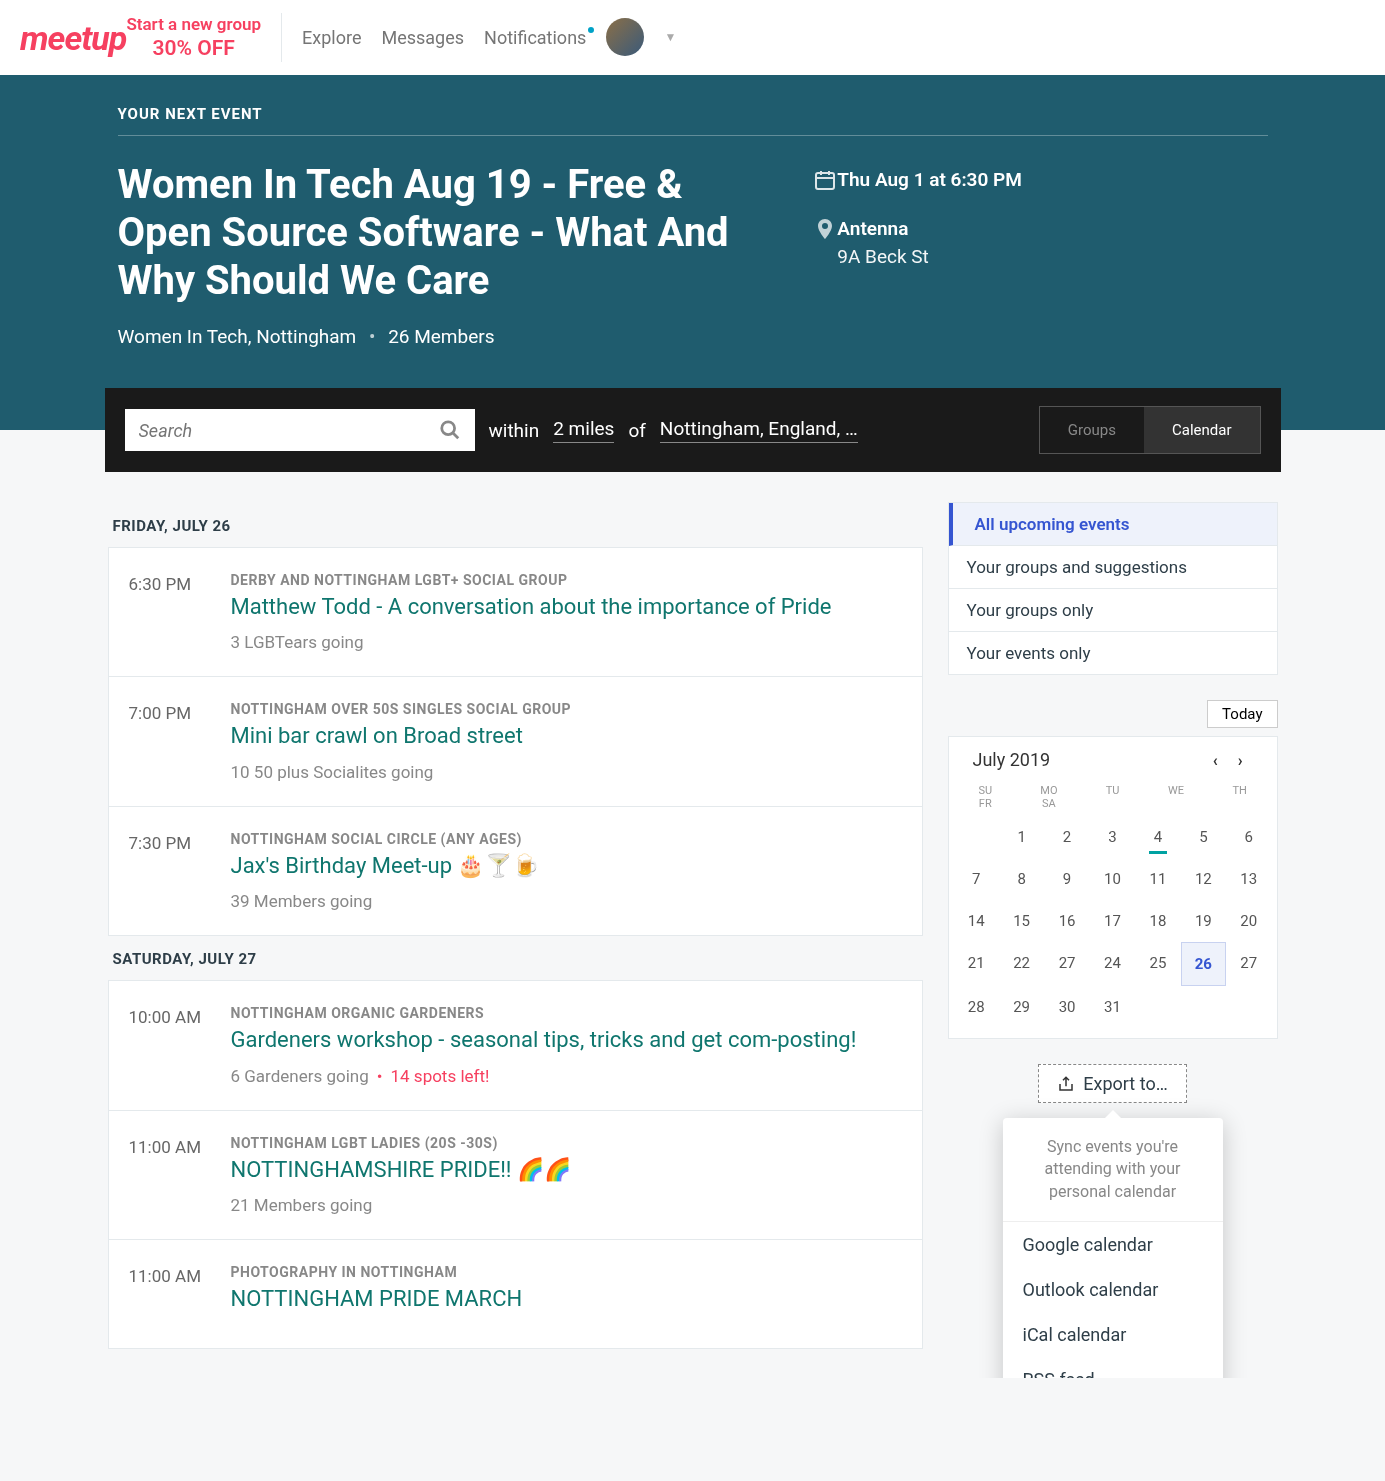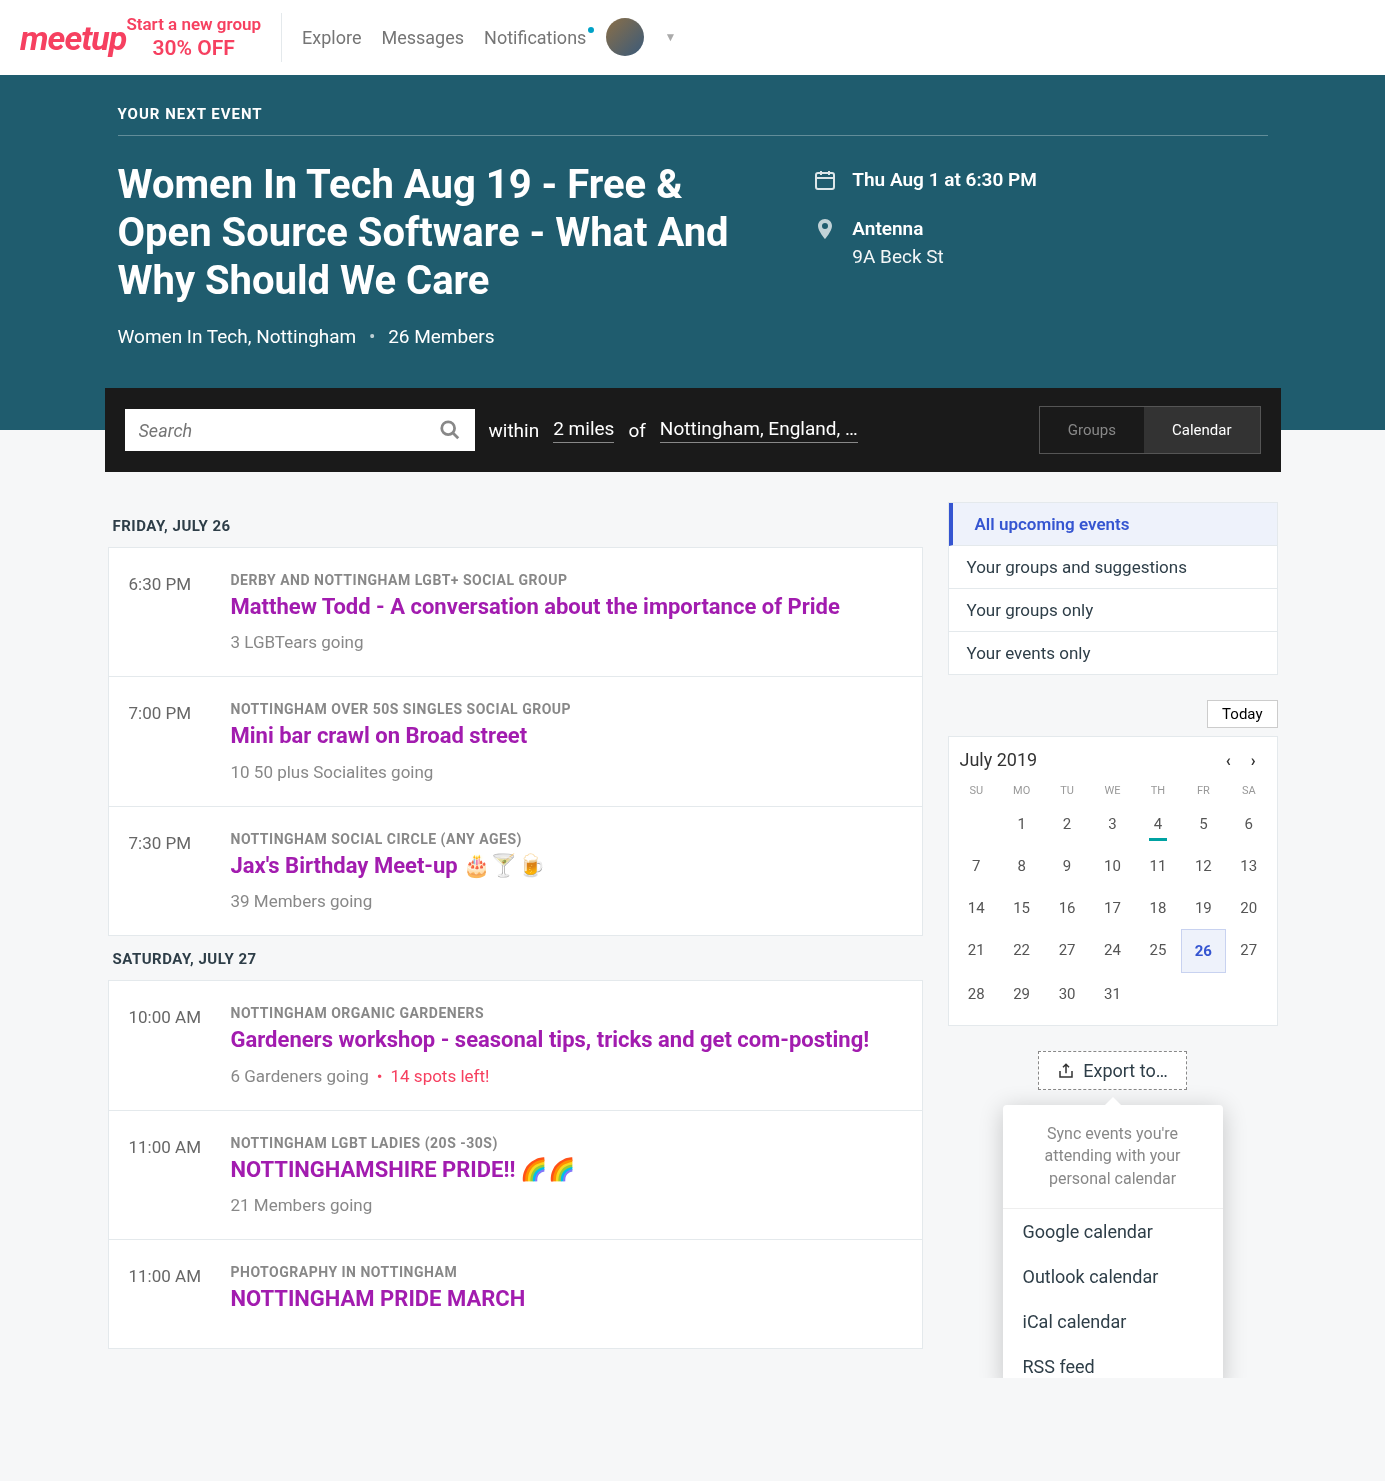--- a/index.html
+++ b/index.html
@@ -16,21 +16,21 @@
 .chev{color:#aaa;font-size:12px}
 .hero{background:#1f5c6e;color:#fff;padding:30px 0 0}
 .container{max-width:1200px;margin:0 auto;padding:0 25px}
 .small-label{font-size:15px;font-weight:700;letter-spacing:1px;padding-bottom:12px;border-bottom:1px solid rgba(255,255,255,0.3)}
 .hero-body{display:flex;padding:25px 0 40px;gap:60px}
 .hero-left{flex:1.4}
 .hero-title{font-size:40px;font-weight:700;line-height:1.2;margin-bottom:20px}
 .hero-sub{font-size:19px}
 .hero-sub .dot{margin:0 8px;opacity:0.7}
 .hero-right{flex:1;padding-top:5px}
-.hero-row{display:flex;gap:15px;margin-bottom:20px}
+.hero-row{display:flex;margin-bottom:20px}
 .hero-row .ico{width:24px;opacity:0.85;flex-shrink:0;padding-top:2px}
 .hero-row .txt{font-size:19px;line-height:1.5}
 .hero-row .txt .addr{opacity:0.95}
 .hero-search{padding:18px 20px;display:flex;align-items:center;gap:14px;background:#1a1a1a}
 .search-input-wrap{background:#fff;display:flex;align-items:center;padding:10px 14px;width:350px}
 .search-input{border:none;outline:none;font-size:18px;font-style:italic;color:#888;flex:1}
 .search-ico{color:#888;font-size:22px}
 .search-text{color:#fff;font-size:19px}
 .search-under{color:#fff;border-bottom:1px solid #888;padding-bottom:2px;cursor:pointer}
 .toggle{margin-left:auto;display:flex;border:1px solid #555}
@@ -38,34 +38,34 @@
 .toggle .inactive{color:#888;background:#1a1a1a}
 .toggle .active{color:#fff;background:#333}
 .main{max-width:1220px;margin:0 auto;padding:30px 25px;display:flex;gap:25px;align-items:flex-start}
 .left-col{flex:1}
 .right-col{width:330px;flex-shrink:0}
 .date-header{font-size:15px;font-weight:700;letter-spacing:0.5px;color:#2e3e48;margin:15px 5px 12px}
 .event-card{background:#fff;border:1px solid #e4e9ec;padding:24px 20px;display:flex;gap:12px;cursor:pointer;margin-bottom:-1px}
 .ev-time{width:90px;flex-shrink:0;font-size:17px;color:#666;padding-top:2px}
 .ev-body{flex:1}
 .ev-group{font-size:14px;font-weight:700;letter-spacing:0.5px;color:#888;margin-bottom:6px}
-.ev-title{font-size:22px;font-weight:700;color:#a21caf;line-height:1.2;margin-bottom:12px}
+.ev-title{font-size:22px;font-weight:400;color:#0f766e;line-height:1.2;margin-bottom:12px}
 .ev-going{font-size:17px;color:#888}
 .spots-left{color:#f64060}
 .spots-dot{color:#f64060;margin:0 8px}
 .filter-panel{background:#fff;border:1px solid #e4e9ec;margin-bottom:25px}
 .filter-item{padding:11px 18px;font-size:17px;cursor:pointer;border-bottom:1px solid #e4e9ec}
 .filter-item:last-child{border-bottom:none}
 .filter-item.active{color:#3555d1;font-weight:600;border-left:4px solid #3555d1;background:#eef2fb;padding-left:22px}
 .today-btn{float:right;background:#fff;border:1px solid #ccc;padding:4px 14px;font-size:15px;cursor:pointer;margin-bottom:8px}
 .cal{clear:both;background:#fff;border:1px solid #e4e9ec}
-.cal-head{display:flex;align-items:flex-end;padding:12px 11px}
+.cal-head{display:flex;align-items:flex-end;padding:12px 24px}
 .cal-title{font-size:18px;flex:1;color:#333}
 .cal-nav{font-size:16px;font-weight:700;cursor:pointer;padding:0 10px;color:#333}
-.cal-dow{display:grid;grid-template-columns:repeat(7,1fr);font-size:11px;color:#999;text-align:center;padding:2px 5px 6px}
+.cal-dow{display:grid;grid-template-columns:repeat(5,1fr);font-size:11px;color:#999;text-align:center;padding:2px 5px 6px}
 .cal-grid{display:grid;grid-template-columns:repeat(7,1fr);padding:0 5px 10px}
 .cal-day{text-align:center;padding:12px 0;font-size:15px;color:#555;cursor:pointer}
 .cal-day.marked{position:relative}
 .cal-day.marked::after{content:"";position:absolute;bottom:4px;left:50%;transform:translateX(-50%);width:18px;height:3px;background:#00a2a2}
 .cal-day.today{background:#eef2fb;color:#3555d1;font-weight:700;border:1px solid #c8d2f0}
 .export-wrap{text-align:center;margin-top:25px;position:relative}
 .export-btn{display:inline-flex;align-items:center;gap:8px;border:1px dashed #888;padding:8px 18px;font-size:18px;cursor:pointer;background:#fff}
 .export-pop{position:absolute;top:54px;left:50%;transform:translateX(-50%);background:#fff;width:220px;box-shadow:0 4px 25px rgba(0,0,0,0.2);border-radius:4px;text-align:left}
 .export-pop::before{content:"";position:absolute;top:-8px;left:50%;transform:translateX(-50%);border-left:9px solid transparent;border-right:9px solid transparent;border-bottom:9px solid #fff}
 .export-desc{padding:18px 20px;font-size:16px;color:#888;text-align:center;border-bottom:1px solid #eee;line-height:1.4}

